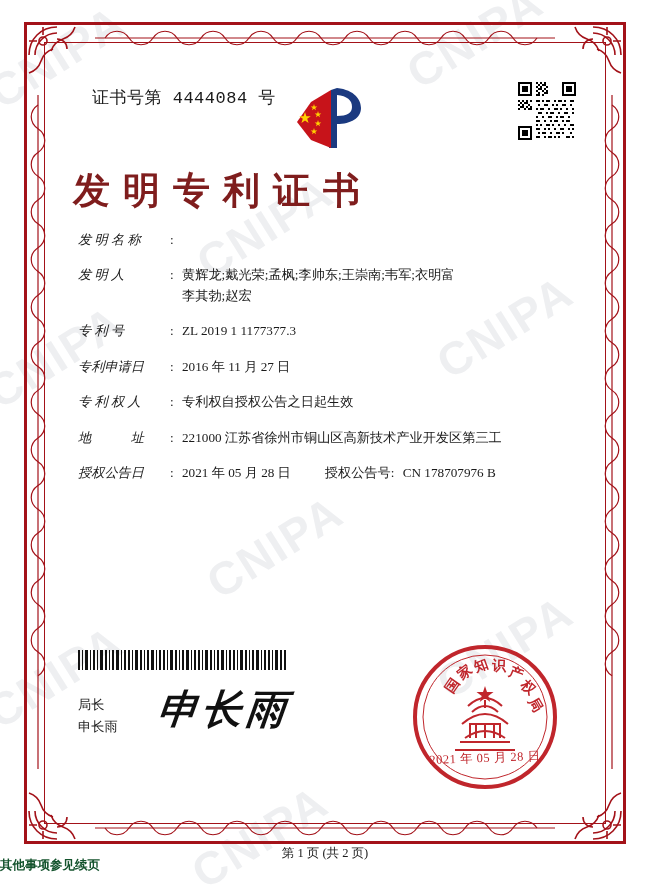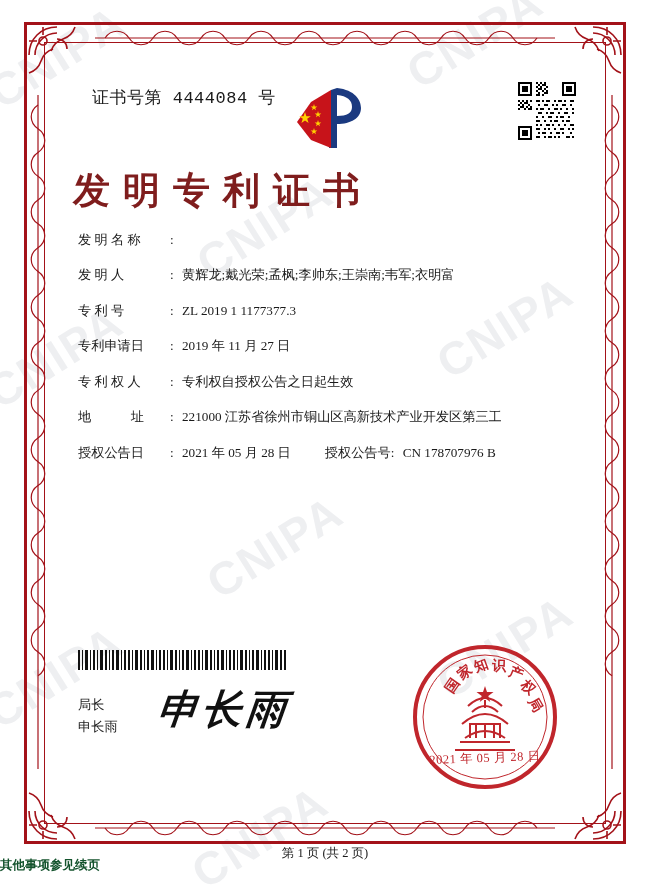--- a/index.html
+++ b/index.html
@@ -143,20 +143,21 @@
   .field-row {
     display: flex;
     margin-bottom: 15px;
     align-items: flex-start;
   }
   .f-label {
     width: 92px;
     flex: 0 0 92px;
     letter-spacing: 0px;
     white-space: nowrap;
+    font-style: italic;
   }
   .f-colon {
     width: 12px;
     flex: 0 0 12px;
   }
   .f-value {
     flex: 1 1 auto;
     word-break: break-all;
   }
   .f-value .cont {
@@ -408,33 +409,34 @@
       <div class="field-row">
         <div class="f-label">发 明 名 称</div>
         <div class="f-colon">:</div>
       </div>
 
       <div class="field-row">
         <div class="f-label">发 明 人</div>
         <div class="f-colon">:</div>
         <div class="f-value">
           <span>黄辉龙;戴光荣;孟枫;李帅东;王崇南;韦军;衣明富</span>
+          <span class="cont">李其勃;赵宏</span>
         </div>
       </div>
 
       <div class="field-row">
         <div class="f-label">专 利 号</div>
         <div class="f-colon">:</div>
         <div class="f-value">ZL 2019 1 1177377.3</div>
       </div>
 
       <div class="field-row">
         <div class="f-label">专利申请日</div>
         <div class="f-colon">:</div>
-        <div class="f-value">2019 年 11 月 27 日</div>
+        <div class="f-value">2016 年 11 月 27 日</div>
       </div>
 
       <div class="field-row">
         <div class="f-label">专 利 权 人</div>
         <div class="f-colon">:</div>
         <div class="f-value">专利权自授权公告之日起生效</div>
       </div>
 
       <div class="field-row">
         <div class="f-label">地　　　址</div>

